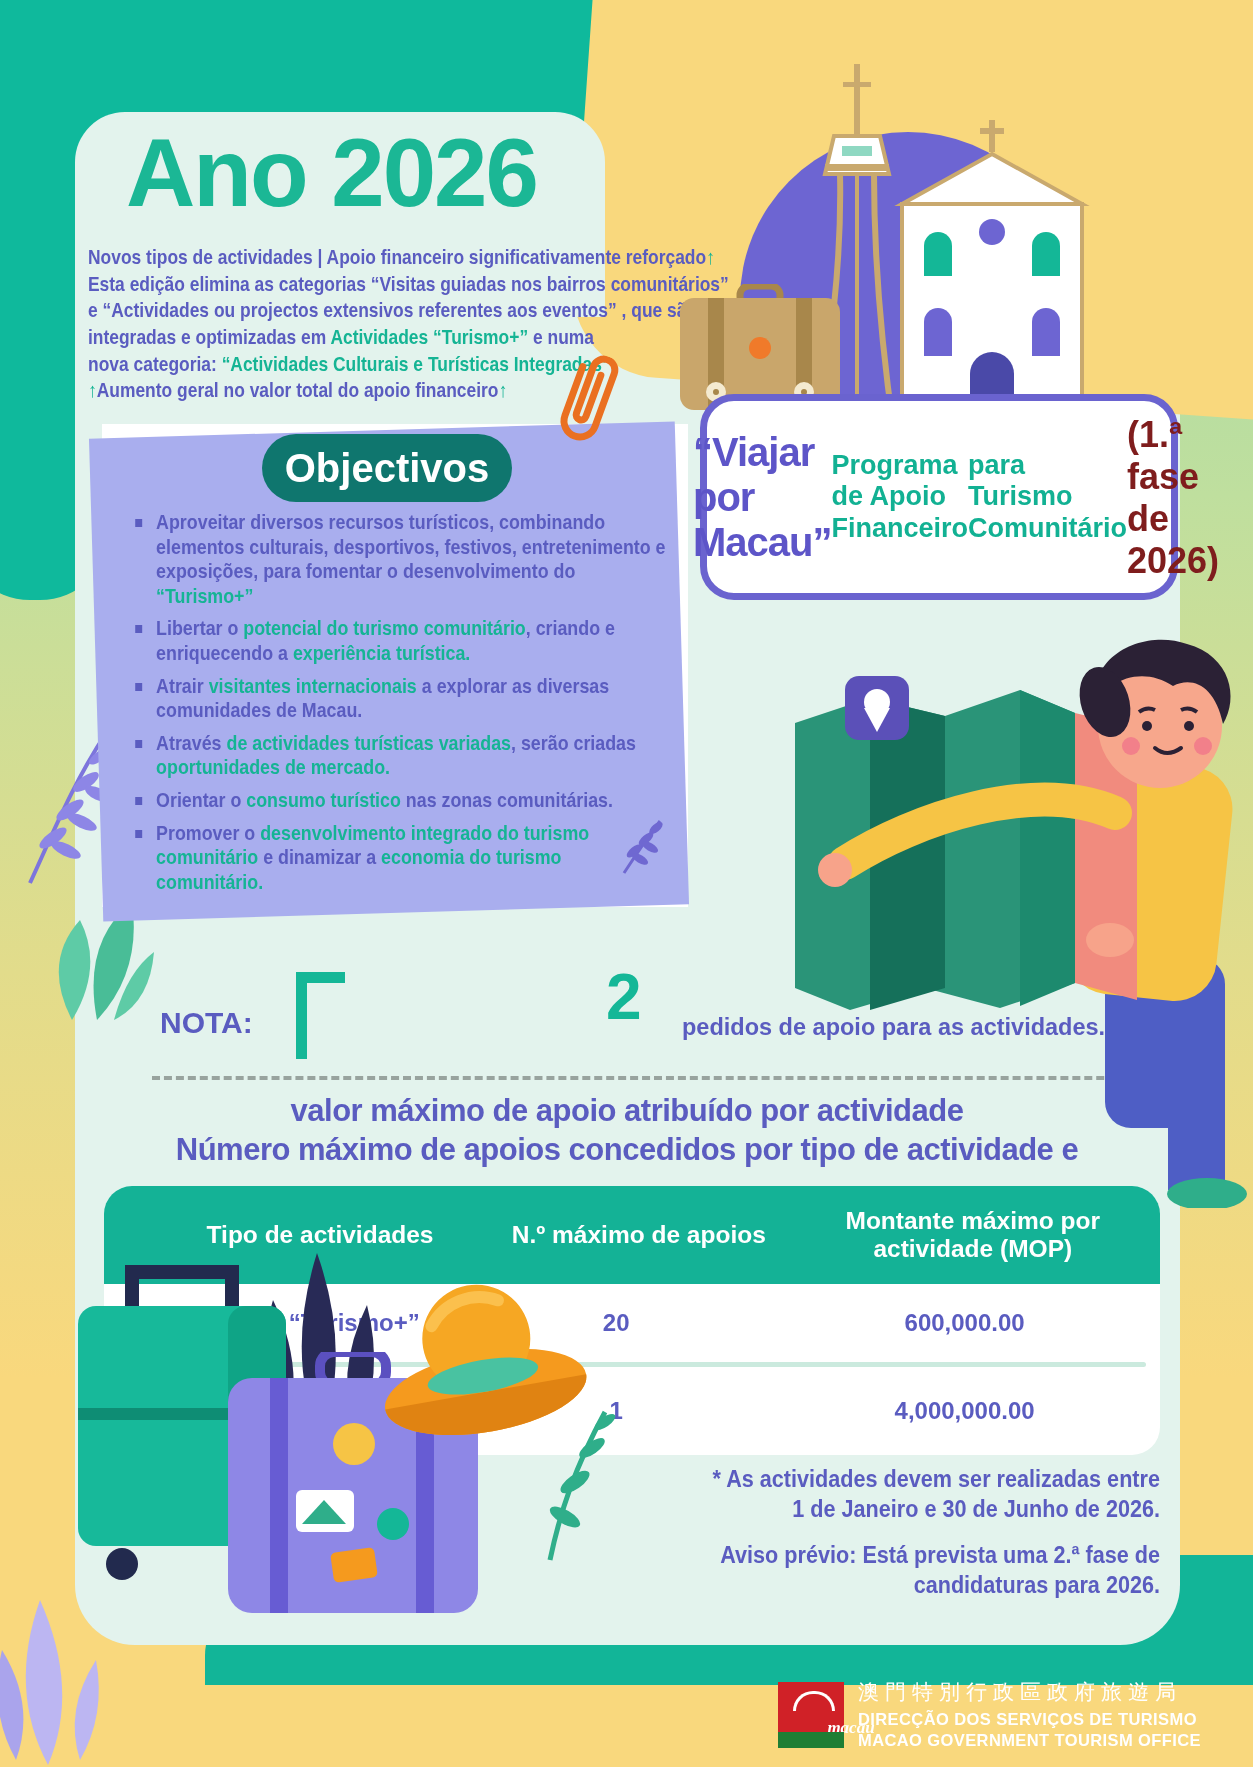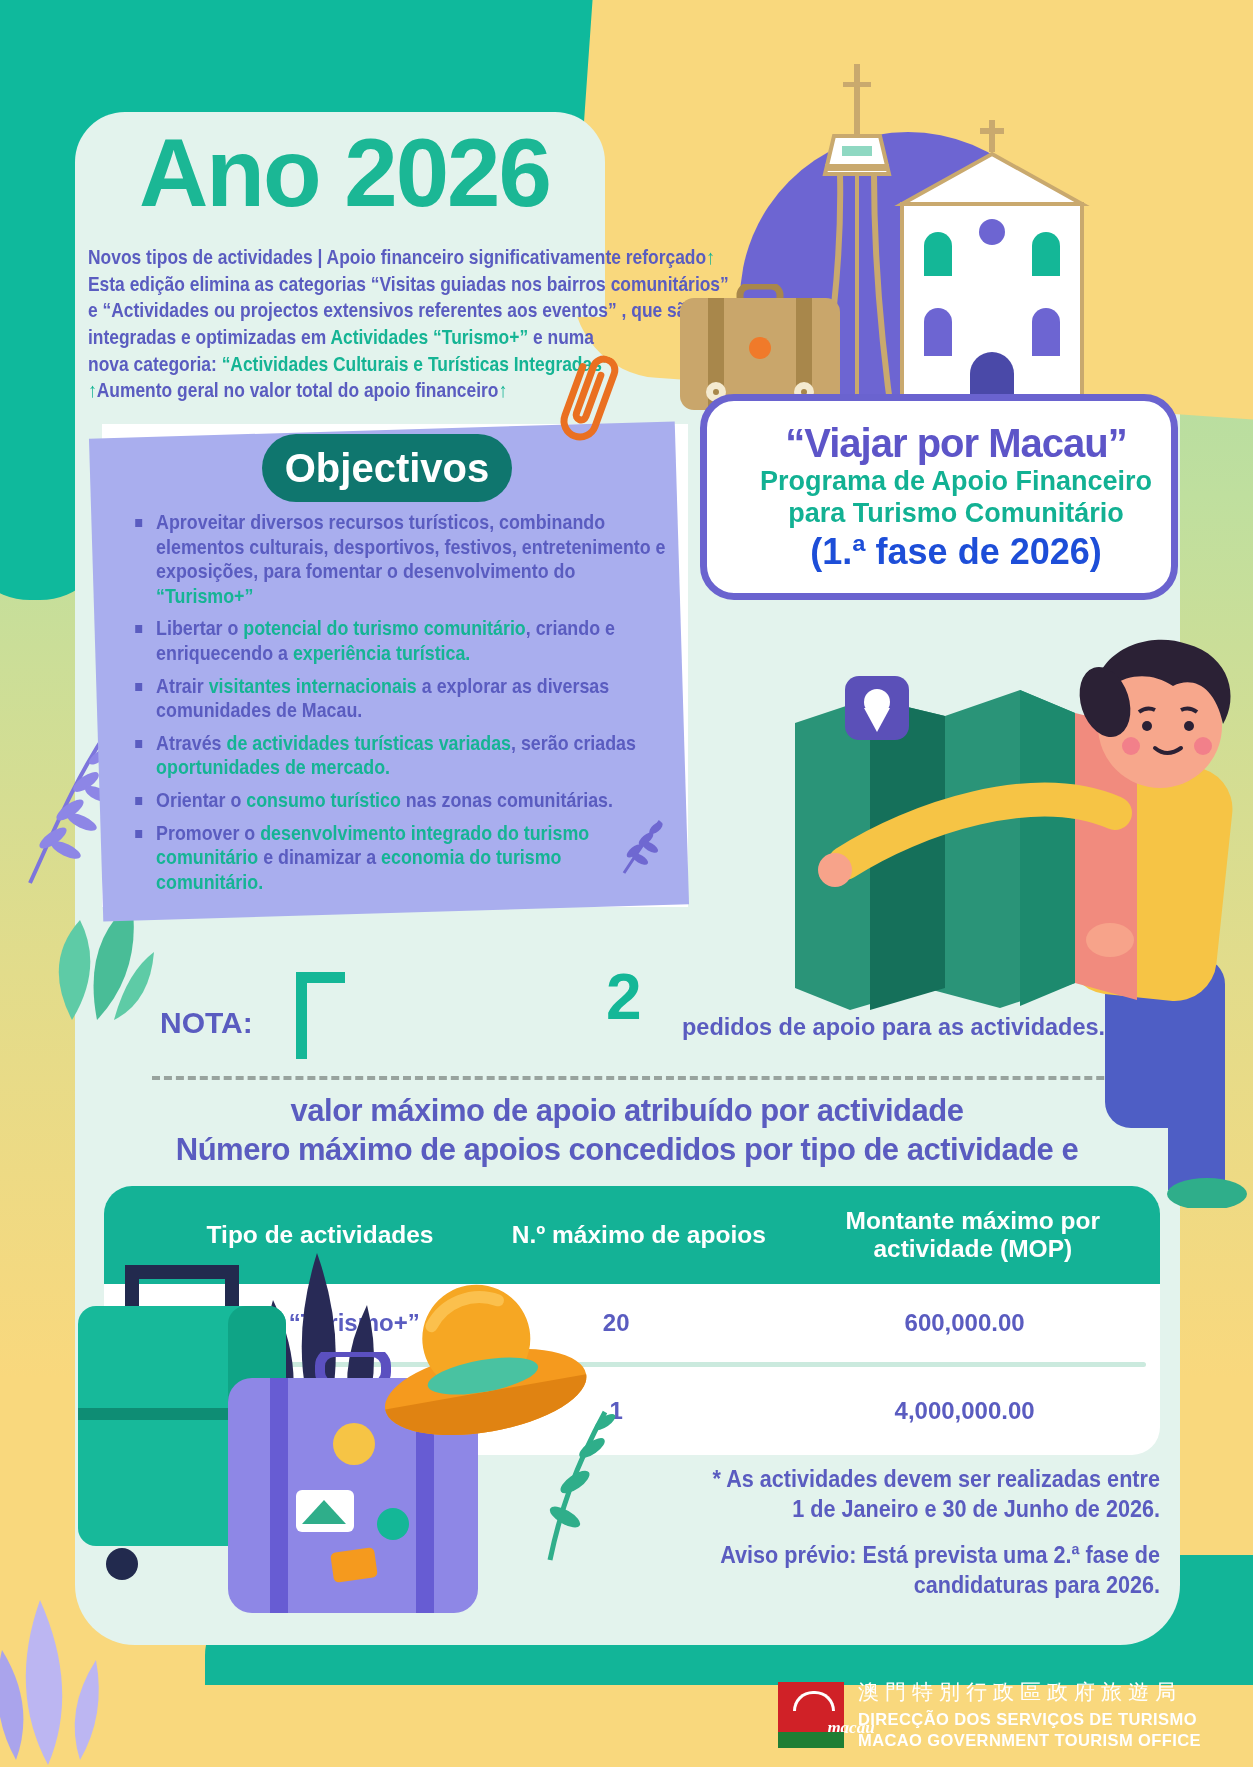--- a/index.html
+++ b/index.html
@@ -10,41 +10,41 @@
   }
   .abs{position:absolute;}
   
   .bg-teal-top{left:-40px;top:-60px;width:700px;height:330px;background:#0fb99c;border-radius:0 0 150px 0;z-index:1;}
   .bg-teal-left{left:-40px;top:0;width:150px;height:600px;background:#0fb99c;border-radius:0 0 70px 70px;z-index:1;}
   .bottom-band{left:205px;top:1555px;width:1048px;height:130px;background:#12b598;border-top-left-radius:200px 100px;z-index:1;}
   .main-card{left:75px;top:235px;width:1105px;height:1410px;background:#e3f3ed;border-radius:60px;z-index:2;}
   .yellow-blob{left:590px;top:-300px;width:790px;height:700px;background:#f9d87d;border-radius:90px;transform:rotate(4deg);z-index:3;}
   .title-card{left:75px;top:112px;width:530px;height:205px;background:#e3f3ed;border-radius:50px 50px 0 0;z-index:4;}
   
-  .poster-title{left:139px;top:118px;font-size:96px;font-weight:800;color:#1bb795;letter-spacing:-2px;z-index:6;}
+  .poster-title{left:126px;top:118px;font-size:96px;font-weight:800;color:#1bb795;letter-spacing:-2px;z-index:6;}
   .intro{left:88px;top:244px;width:768px;transform:scaleX(.85);transform-origin:left top;z-index:6;
          font-size:20.5px;font-weight:700;line-height:1.3;color:#5a5cc0;}
   .seg-purple{color:#5a5cc0;}
   .seg-teal{color:#15b494;}
   
   .obj-card{left:102px;top:424px;width:586px;height:483px;background:#fff;z-index:6;}
   .obj-card::before{content:"";position:absolute;left:-6px;top:6px;width:100%;height:100%;
         background:#a9aeee;transform:rotate(-1.7deg);z-index:-1;}
   .obj-pill{position:absolute;left:160px;top:10px;width:250px;height:68px;background:#0f766e;border-radius:40px;
         display:flex;align-items:center;justify-content:center;color:#fff;font-size:40px;font-weight:800;}
   .obj-list{position:absolute;left:28px;top:86px;width:620px;transform:scaleX(.87);transform-origin:left top;
         margin:0;padding:0;list-style:none;font-size:20.5px;font-weight:700;line-height:1.2;color:#5a5cc0;}
   .obj-list li{position:relative;padding-left:30px;margin-bottom:8px;}
   .obj-list li::before{content:"";position:absolute;left:6px;top:9px;width:8px;height:8px;background:#5a5cc0;}
   
   .program-box{left:700px;top:394px;width:478px;height:206px;background:#fff;border:7px solid #6a63cf;border-radius:34px;
-        box-sizing:border-box;display:flex;flex-direction:column;align-items:center;justify-content:center;z-index:8;padding-left:34px;}
+        box-sizing:border-box;display:flex;align-items:center;justify-content:center;z-index:8;padding-left:34px;}
   .program-title{font-size:40px;font-weight:800;color:#5d55c8;letter-spacing:-1px;}
   .program-sub{font-size:27px;font-weight:800;color:#12b193;line-height:1.15;}
-  .program-phase{font-size:36px;font-weight:800;color:#1d4ed8;margin-top:2px;}
+  .program-phase{font-size:36px;font-weight:800;color:#7f1d1d;margin-top:2px;}
   
   .purple-circle{left:740px;top:132px;width:336px;height:336px;border-radius:50%;background:#6d65d2;z-index:5;}
   .svg-deco{pointer-events:none;}
   
   .nota-label{left:160px;top:1006px;font-size:30px;font-weight:800;color:#5a5cc0;z-index:6;}
   .bracket-open{left:296px;top:972px;width:38px;height:76px;border-left:11px solid #14b797;border-top:11px solid #14b797;z-index:6;}
   .nota-lines{left:326px;top:982px;font-size:23.5px;font-weight:800;color:#5a5cc0;line-height:1.35;z-index:6;}
   .nota-number{left:606px;top:960px;font-size:64px;font-weight:800;color:#14b797;z-index:6;}
   .nota-suffix{left:682px;top:1014px;font-size:23.5px;font-weight:800;color:#5a5cc0;z-index:6;}
   .bracket-close{left:1106px;top:986px;width:30px;height:62px;border-right:10px solid #303064;border-bottom:10px solid #303064;z-index:6;}

